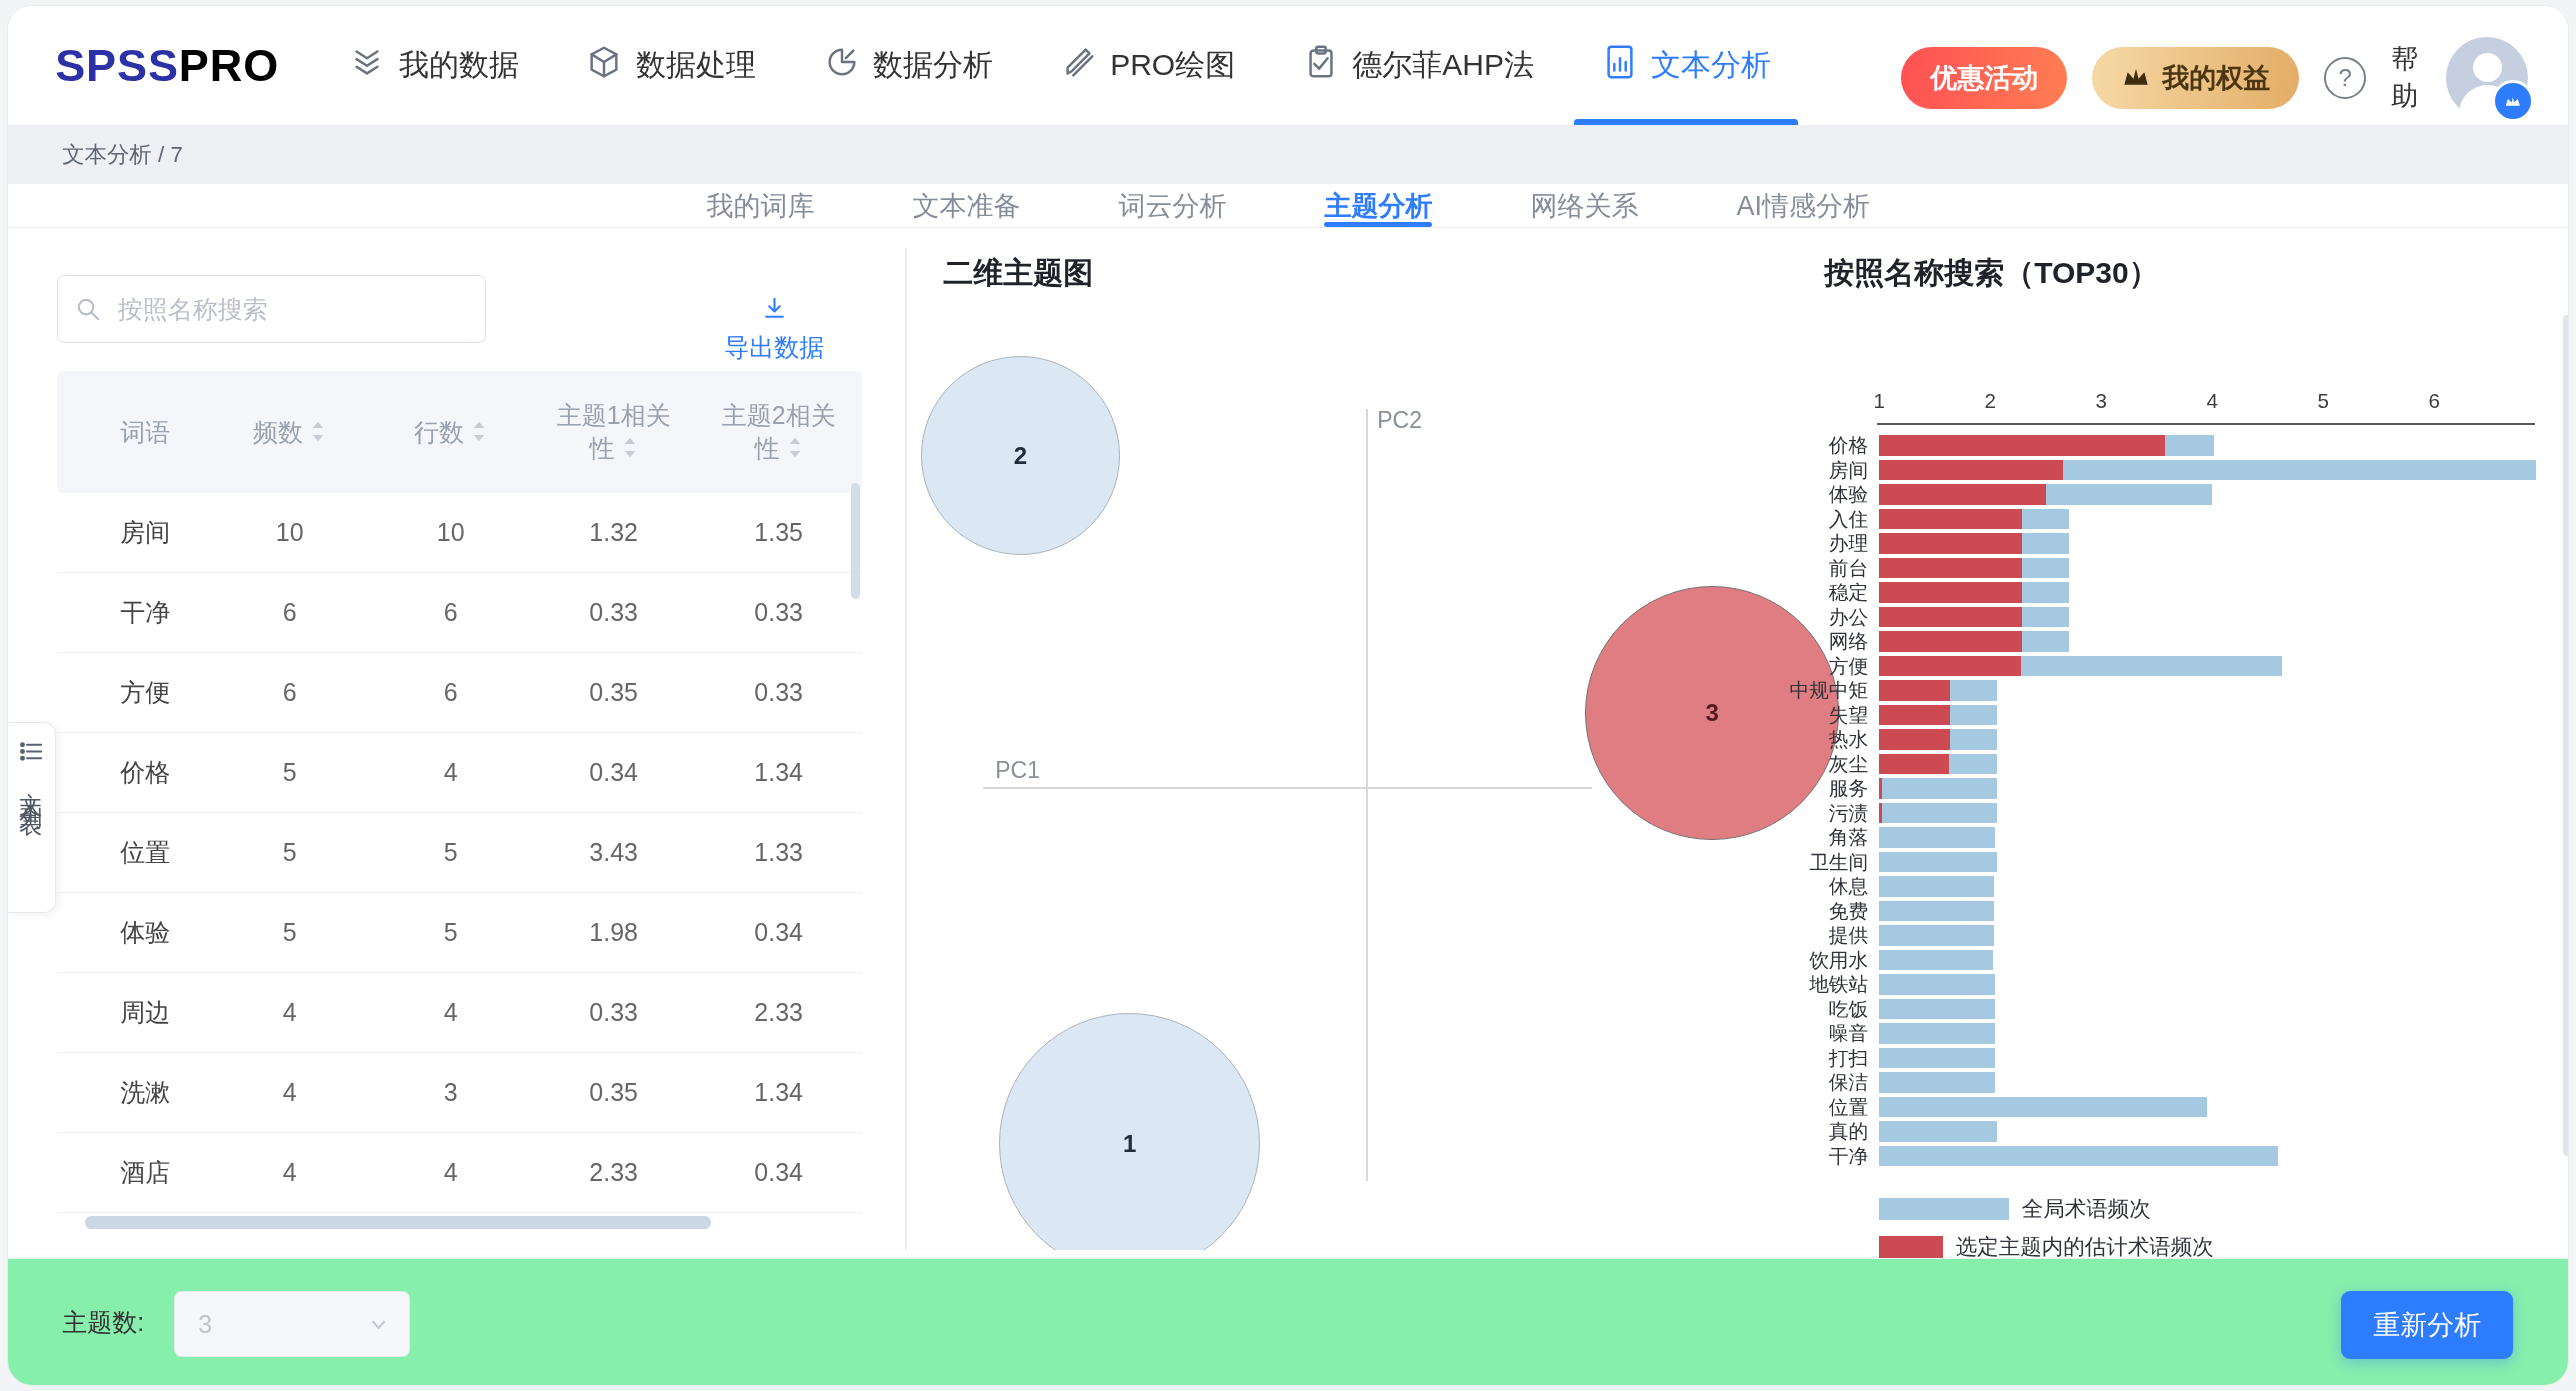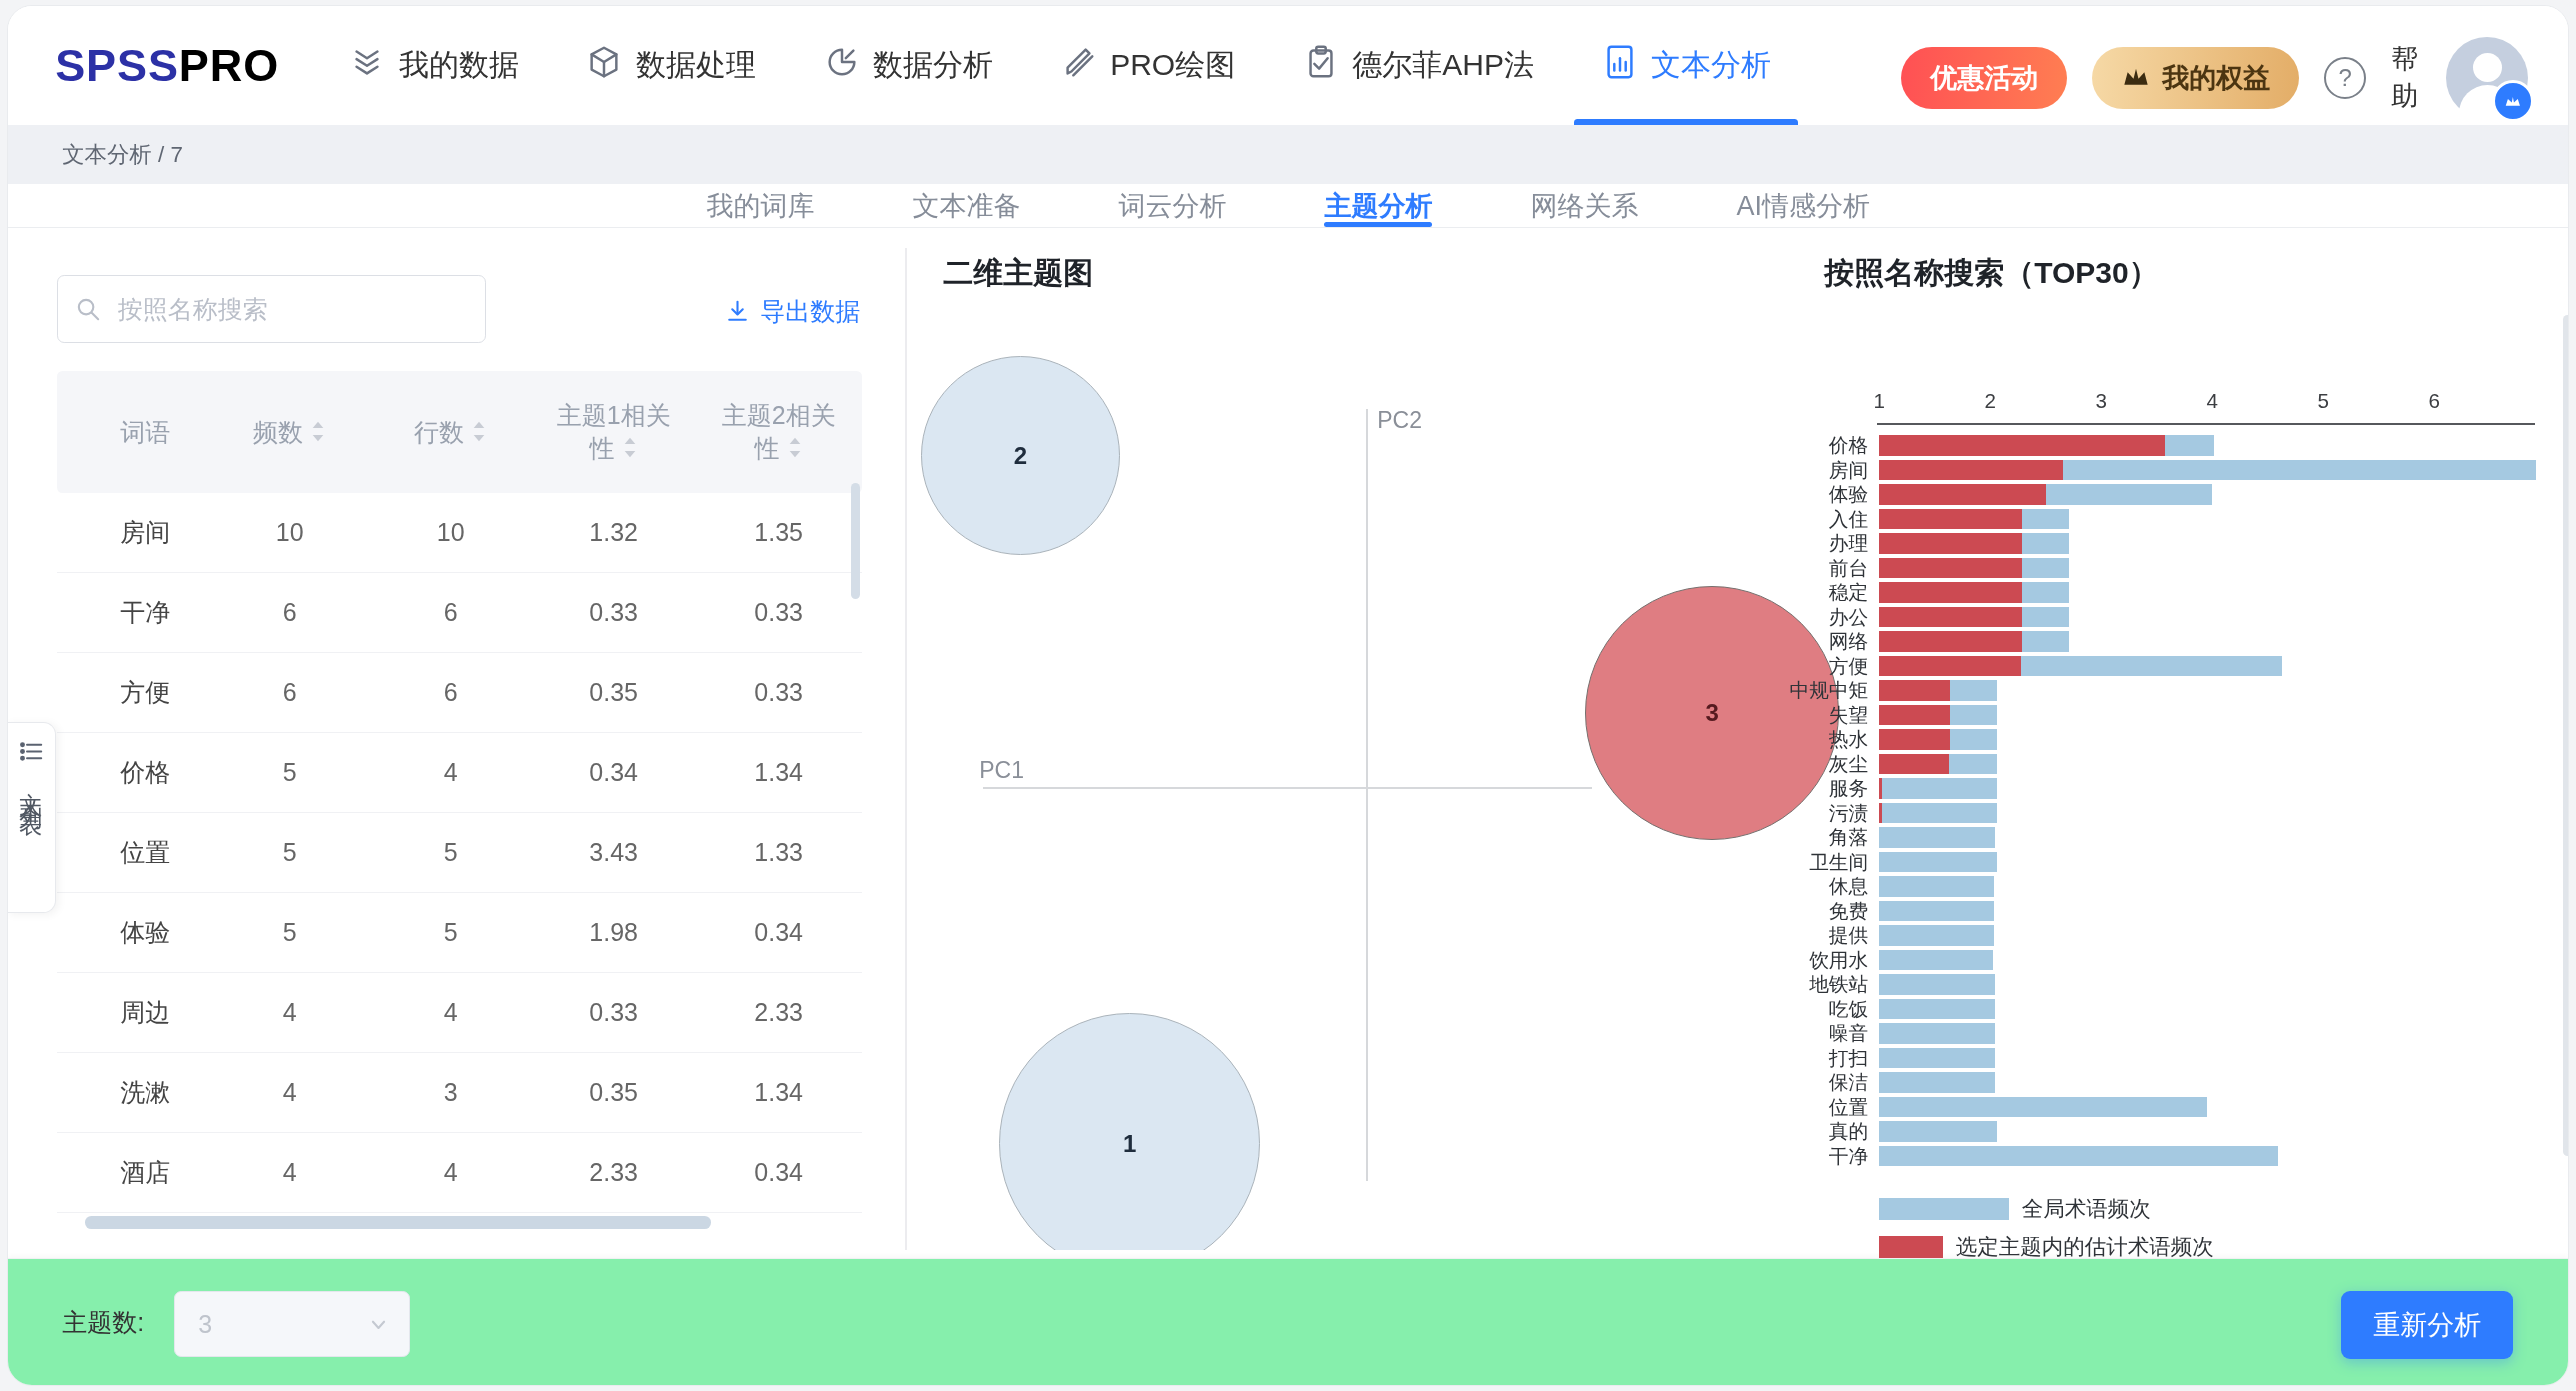--- a/index.html
+++ b/index.html
@@ -38,21 +38,21 @@
 
   
   .content{position:absolute;left:0;top:242px;width:100%;height:1011px;background:#fff;}
   .divider-v{position:absolute;left:897px;top:0;width:1.8px;height:1002px;background:#ececef;}
 
   
   .searchbox{position:absolute;left:49px;top:27px;width:429px;height:68px;border:1.8px solid #dcdfe5;border-radius:7.2px;box-sizing:border-box;display:flex;align-items:center;background:#fff;}
   .searchbox svg{width:29px;height:29px;margin:0 12.5px 0 16px;stroke:#b9bec8;fill:none;stroke-width:2.6;stroke-linecap:round;}
   .searchbox input{border:none;outline:none;font-size:25px;color:#333;flex:1;font-family:inherit;background:transparent;}
   .searchbox input::placeholder{color:#b9bec8;}
-  .export{position:absolute;top:47px;left:716px;display:flex;align-items:center;gap:9px;color:#2e7cff;font-size:25px;cursor:pointer;white-space:nowrap;}
+  .export{position:absolute;top:47px;left:716px;display:flex;align-items:center;gap:9px;color:#2e7cff;font-size:25px;cursor:pointer;white-space:nowrap;flex-direction:column;}
   .export svg{width:27px;height:27px;stroke:#2e7cff;fill:none;stroke-width:2.8;stroke-linecap:round;stroke-linejoin:round;}
 
   .tbl{position:absolute;left:49px;top:123px;width:805px;}
   .thead{display:grid;grid-template-columns:152px 161px 161px 165px 165px;background:#f5f6f9;border-radius:5.4px;min-height:122px;align-items:center;}
   .th{font-size:25px;color:#99a1ae;text-align:center;padding:9px 14.3px;box-sizing:border-box;}
   .th:first-child{text-align:left;padding-left:63px;}
   .caret{display:inline-block;vertical-align:-1.8px;margin-left:7.2px;}
   .caret svg{width:16px;height:23px;}
   .trow{display:grid;grid-template-columns:152px 161px 161px 165px 165px;height:79px;align-items:center;border-bottom:1.8px solid #f0f1f4;}
   .td{font-size:25px;color:#666;text-align:center;}
@@ -311,21 +311,21 @@
           <circle cx="6" cy="27" r="2"></circle>
           <path d="M12 9 H31 M12 18 H31 M12 27 H31" fill="none"></path>
         </svg>
       <div class="vtxt">文本列表</div>
     </div>
 
     <div class="chart-title" id="bubble-title">二维主题图</div>
     <div class="bubble-panel" id="bubble-panel">
         <div class="axis-v" style="left: 455px; top: 161px; height: 772px;"></div>
         <div class="axis-h" style="top: 539px; left: 72px; width: 609px;"></div>
-        <div class="axis-lab" style="left: 68px; top: 509px;">PC1</div>
+        <div class="axis-lab" style="left: 84px; top: 509px;">PC1</div>
         <div class="axis-lab" style="left: 466px; top: 159px;">PC2</div>
         <div class="bubble blue" style="left: 88px; top: 765px; width: 261px; height: 261px;">
           <span>1</span>
         </div>
         <div class="bubble blue" style="left: 9.8px; top: 108px; width: 199px; height: 199px;">
           <span>2</span>
         </div>
         <div class="bubble red" style="left: 674px; top: 338px; width: 254px; height: 254px;">
           <span>3</span>
         </div>

